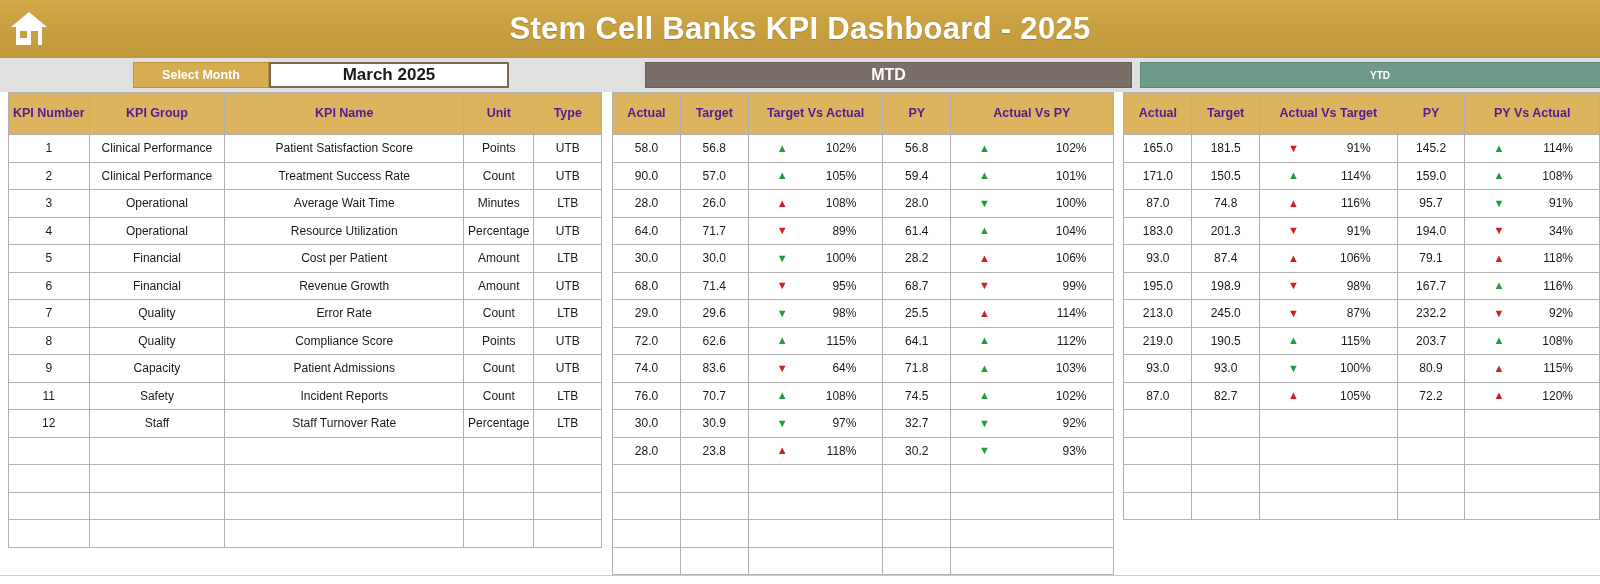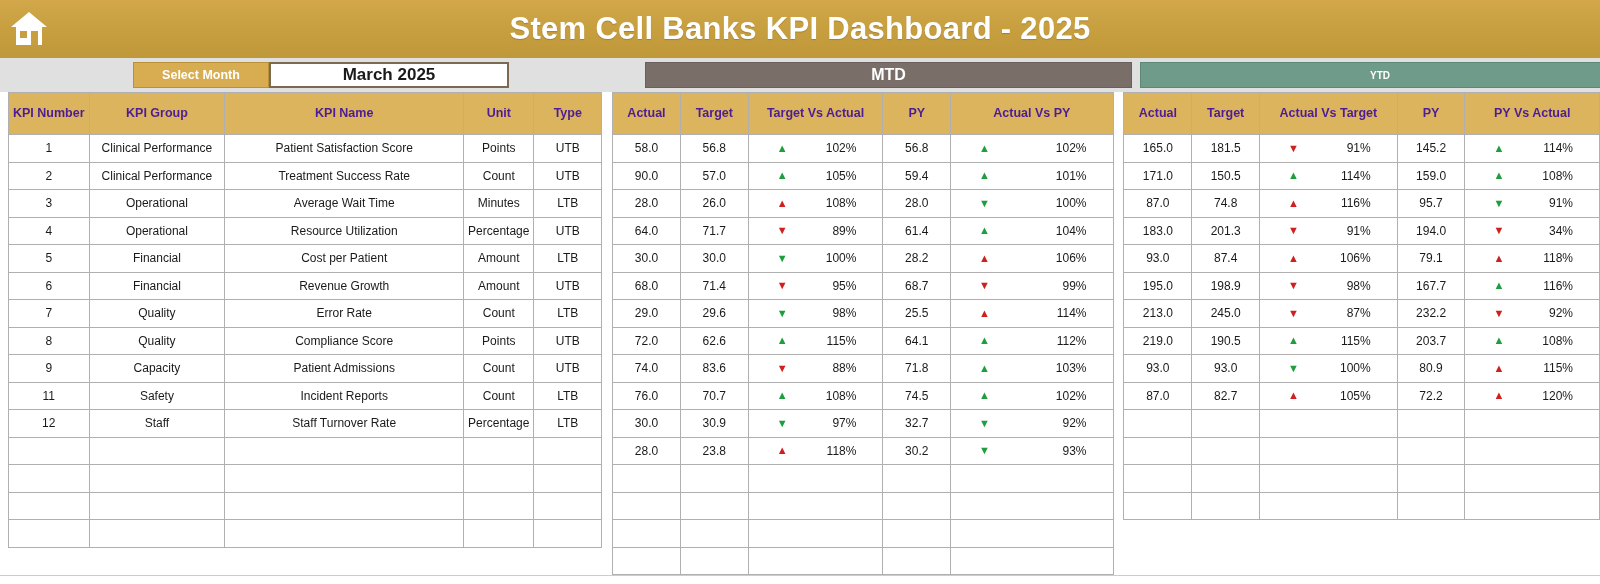--- a/index.html
+++ b/index.html
@@ -495,21 +495,21 @@
                 <span class="pct">112%</span>
               </span>
             </td>
           </tr>
           <tr>
             <td class="m-actual">74.0</td>
             <td class="m-target">83.6</td>
             <td class="m-tva">
               <span class="cellflex">
                 <span class="tri down">▼</span>
-                <span class="pct">88%</span>
+                <span class="pct">64%</span>
               </span>
             </td>
             <td class="m-py">71.8</td>
             <td class="m-avp">
               <span class="cellflex">
                 <span class="tri up">▲</span>
                 <span class="pct">103%</span>
               </span>
             </td>
           </tr>

